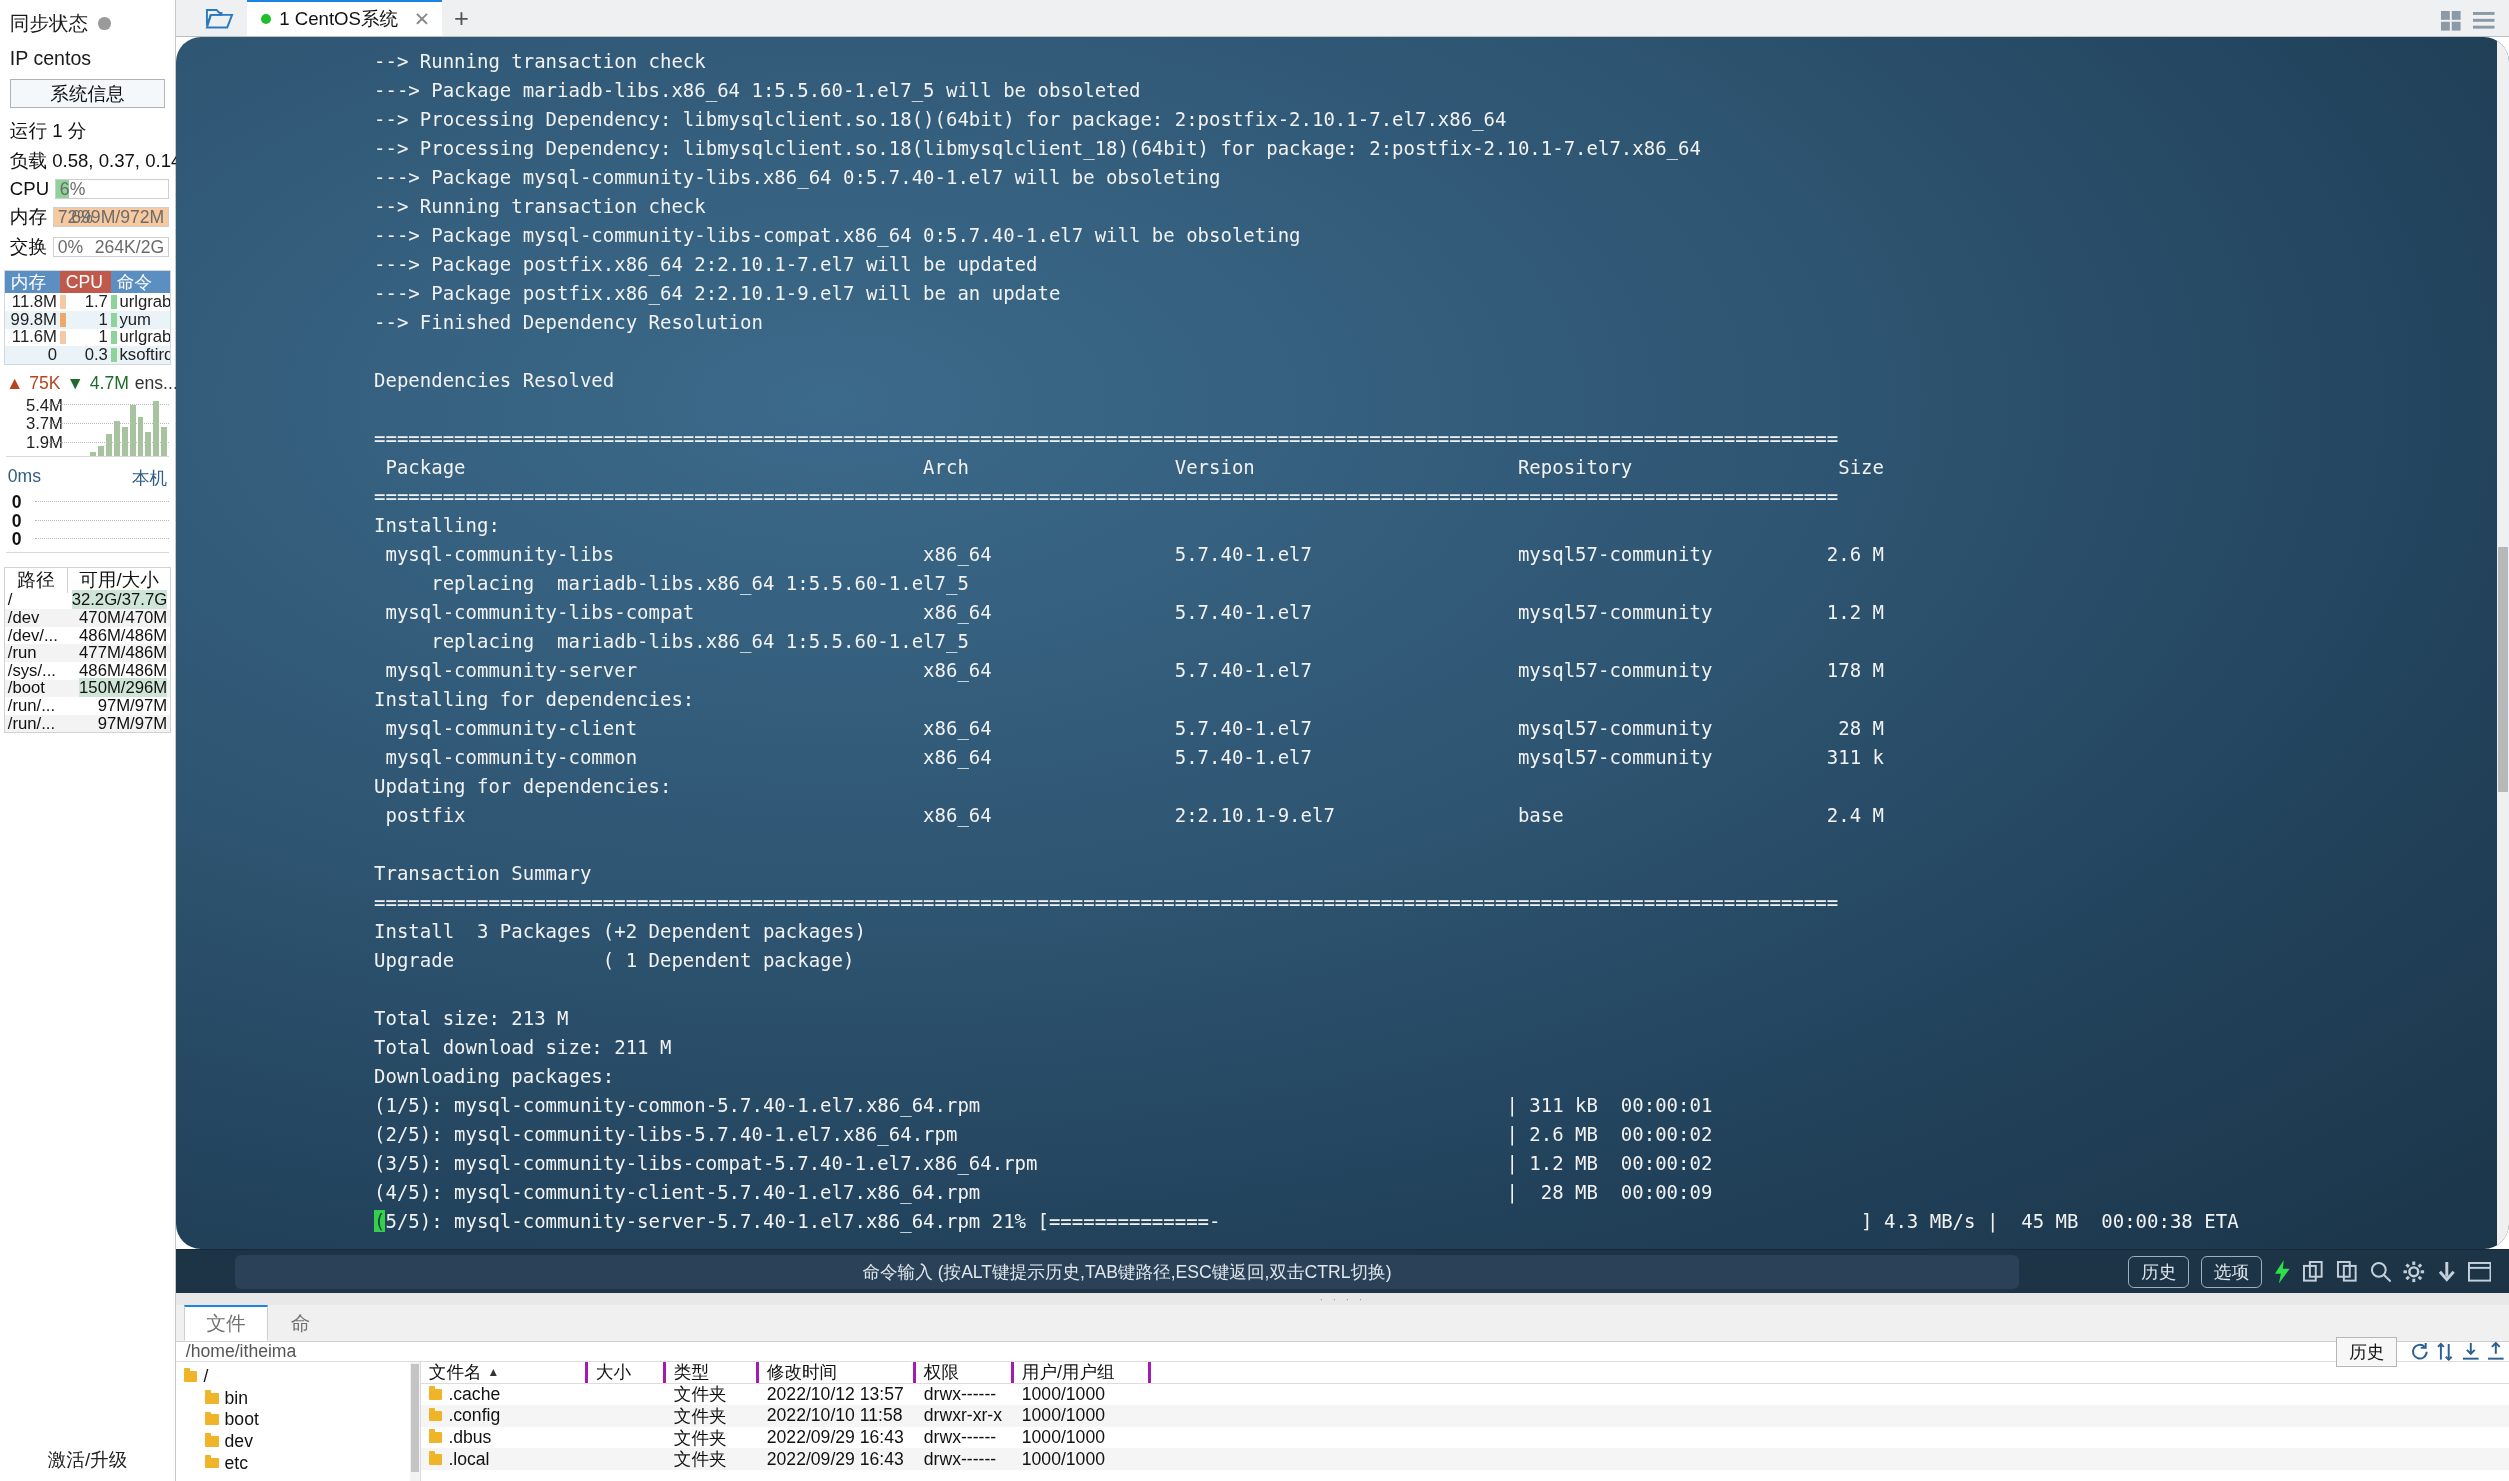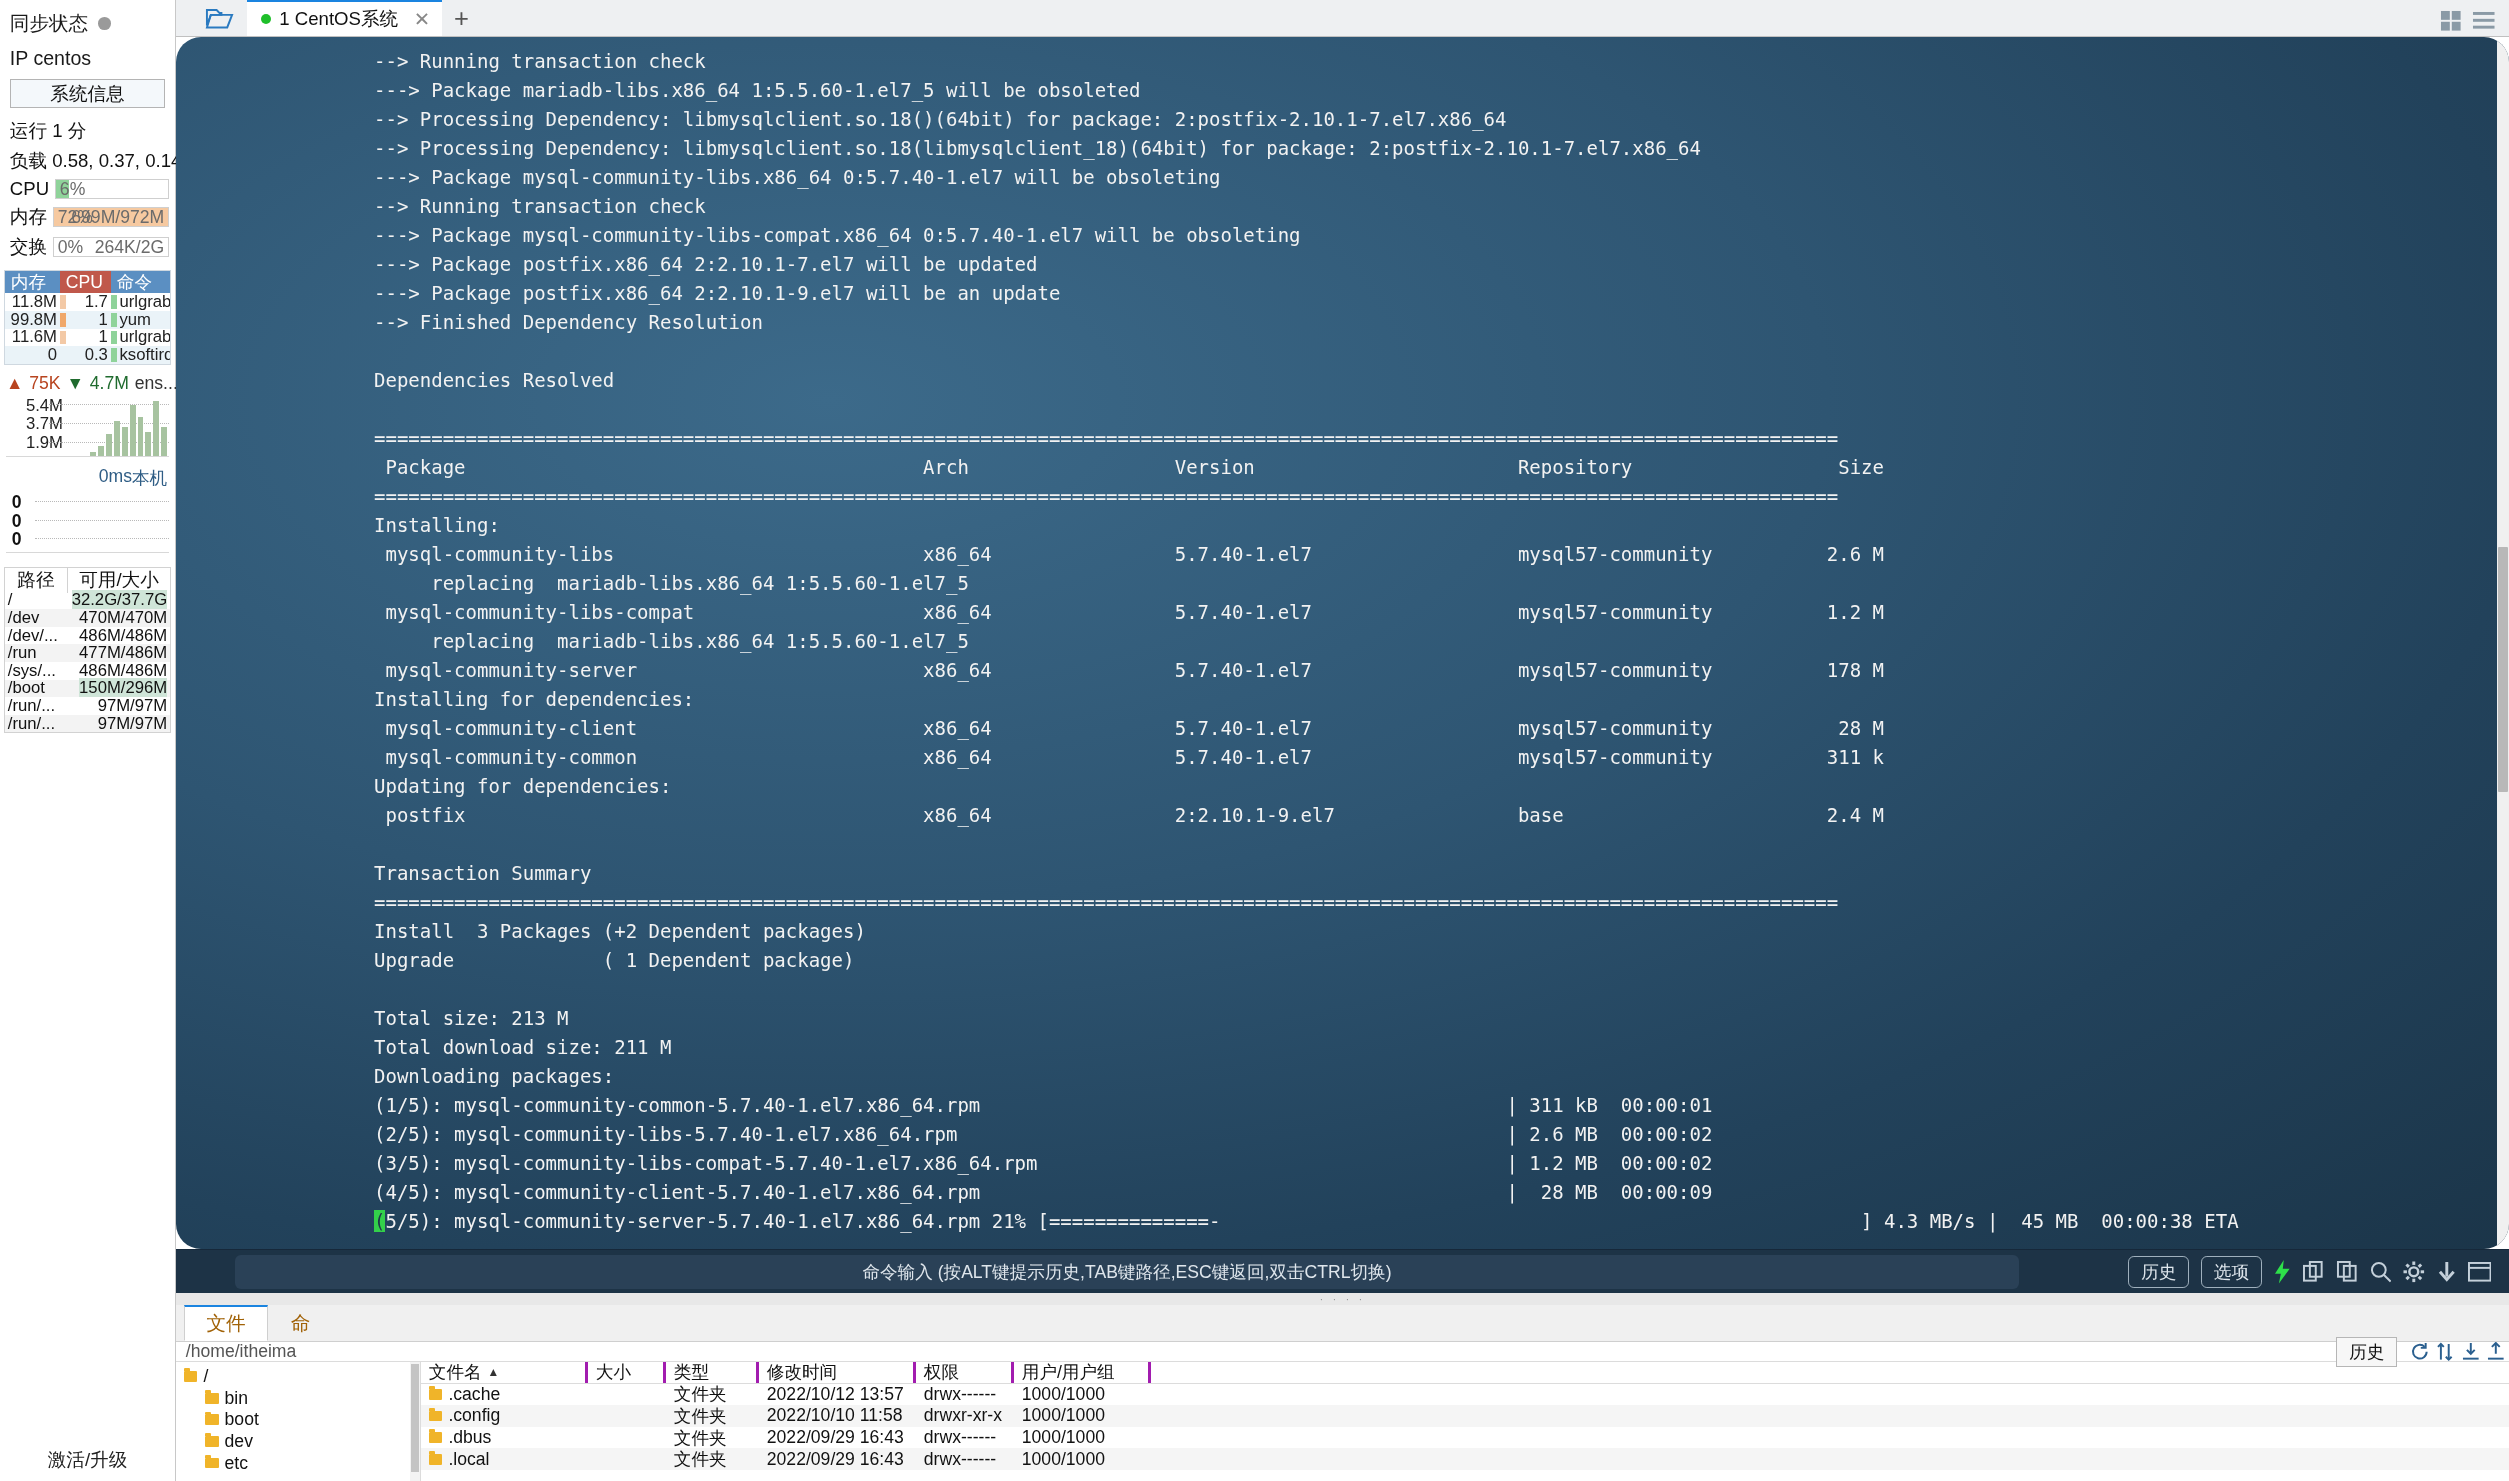--- a/index.html
+++ b/index.html
@@ -63,21 +63,21 @@
   .net-head { display:flex; align-items:center; gap:5.9px; padding: 7.8px 5.9px 2px 5.9px; font-size:17.6px;}
   .net-up { color:#b8441f; }
   .net-dn { color:#1f6b2e; }
   .net-if { color:#333; }
   .net-graph { position:relative; height:61px; margin: 0 5.9px; border-bottom:1px solid #d8d8d8;}
   .net-graph .lbl { position:absolute; left:20px; font-size:16.7px; color:#222; }
   .gridline { position:absolute; left:43px; right:0; border-top:1px dotted #b9b9b9; }
   .bars { position:absolute; right:2px; bottom:0; height:57px; display:flex; align-items:flex-end; gap:2px;}
   .bars i { display:block; width:5.9px; background:#a7c3a0; }
 
-  .lat-head { display:flex; justify-content:flex-end; padding: 9.8px 7.8px 2px 7.8px; font-size:17.6px; color:#2f5d85;}
+  .lat-head { display:flex; justify-content:space-between; padding: 9.8px 7.8px 2px 7.8px; font-size:17.6px; color:#2f5d85;}
   .lat-graph { position:relative; height:61px; margin:0 5.9px; border-bottom:1px solid #d8d8d8;}
   .lat-graph .lbl { position:absolute; left:5.9px; font-size:17.6px; font-weight:bold; color:#111;}
 
   
   .disk-wrap { margin: 13.7px 3.9px 0 3.9px; border:1px solid #d2d2d2; }
   .disk-head { display:flex; height:23.5px; align-items:center; font-size:18.6px; color:#111; }
   .disk-head .c1 { flex:0 0 63px; text-align:center; border-right:1px solid #d2d2d2;}
   .disk-head .c2 { flex:1; text-align:center;}
   .disk-row { display:flex; height:17.6px; align-items:center; font-size:16.7px; color:#111;}
   .disk-row.alt { background:#f3f3f3; }
@@ -144,21 +144,21 @@
   }
   .cicon { color:#c4d0da; display:flex; align-items:center; }
   .cicon.green { color:#2ee04a; }
 
   
   #splitter { height:11.8px; background:#e8e8e8; display:flex; align-items:center; justify-content:center; color:#999; font-size:11.8px; letter-spacing:2.9px;}
 
   
   #filepanel { height: 176px; background:#fff; display:flex; flex-direction:column; }
   #ftabs { height:37px; background:#f0f0f0; border-bottom:1px solid #cfcfcf; display:flex; align-items:flex-end; padding-left:7.8px;}
-  .ftab { height:36px; padding: 0 21.6px; display:flex; align-items:center; font-size:19.6px; color:#a16207; background:#f0f0f0; border:1px solid transparent;text-align:right;}
+  .ftab { height:36px; padding: 0 21.6px; display:flex; align-items:center; font-size:19.6px; color:#737373; background:#f0f0f0; border:1px solid transparent;text-align:right;}
   .ftab.active { background:#fff; border:1px solid #cfcfcf; border-bottom:1px solid #fff; border-top:2.9px solid #1a84e0; }
   #fpath { height:20px; display:flex; align-items:center; border-bottom:1px solid #dcdcdc; }
   #fpath .p { flex:1; padding-left:9.8px; font-size:17.6px; color:#555; }
   .hbtn { border:1px solid #b6b6b6; background:#f7f7f7; font-size:17.6px; padding:2px 11.8px; color:#111; margin-right:9.8px;}
   .ficon { width:25.5px; display:flex; align-items:center; justify-content:center; color:#2a5f8f; }
   #fbody { flex:1; display:flex; overflow:hidden; }
   #ftree { width:245px; border-right:1px solid #dcdcdc; position:relative; font-size:17.6px; padding-top:3.9px;}
   .tnode { display:flex; align-items:center; gap:5.9px; height:21.6px; padding-left:7.8px; color:#111; }
   .tnode.ind { padding-left:29px; }
   .tree-sb { position:absolute; right:0; top:0; bottom:0; width:9.8px; background:#f3f3f3;}

